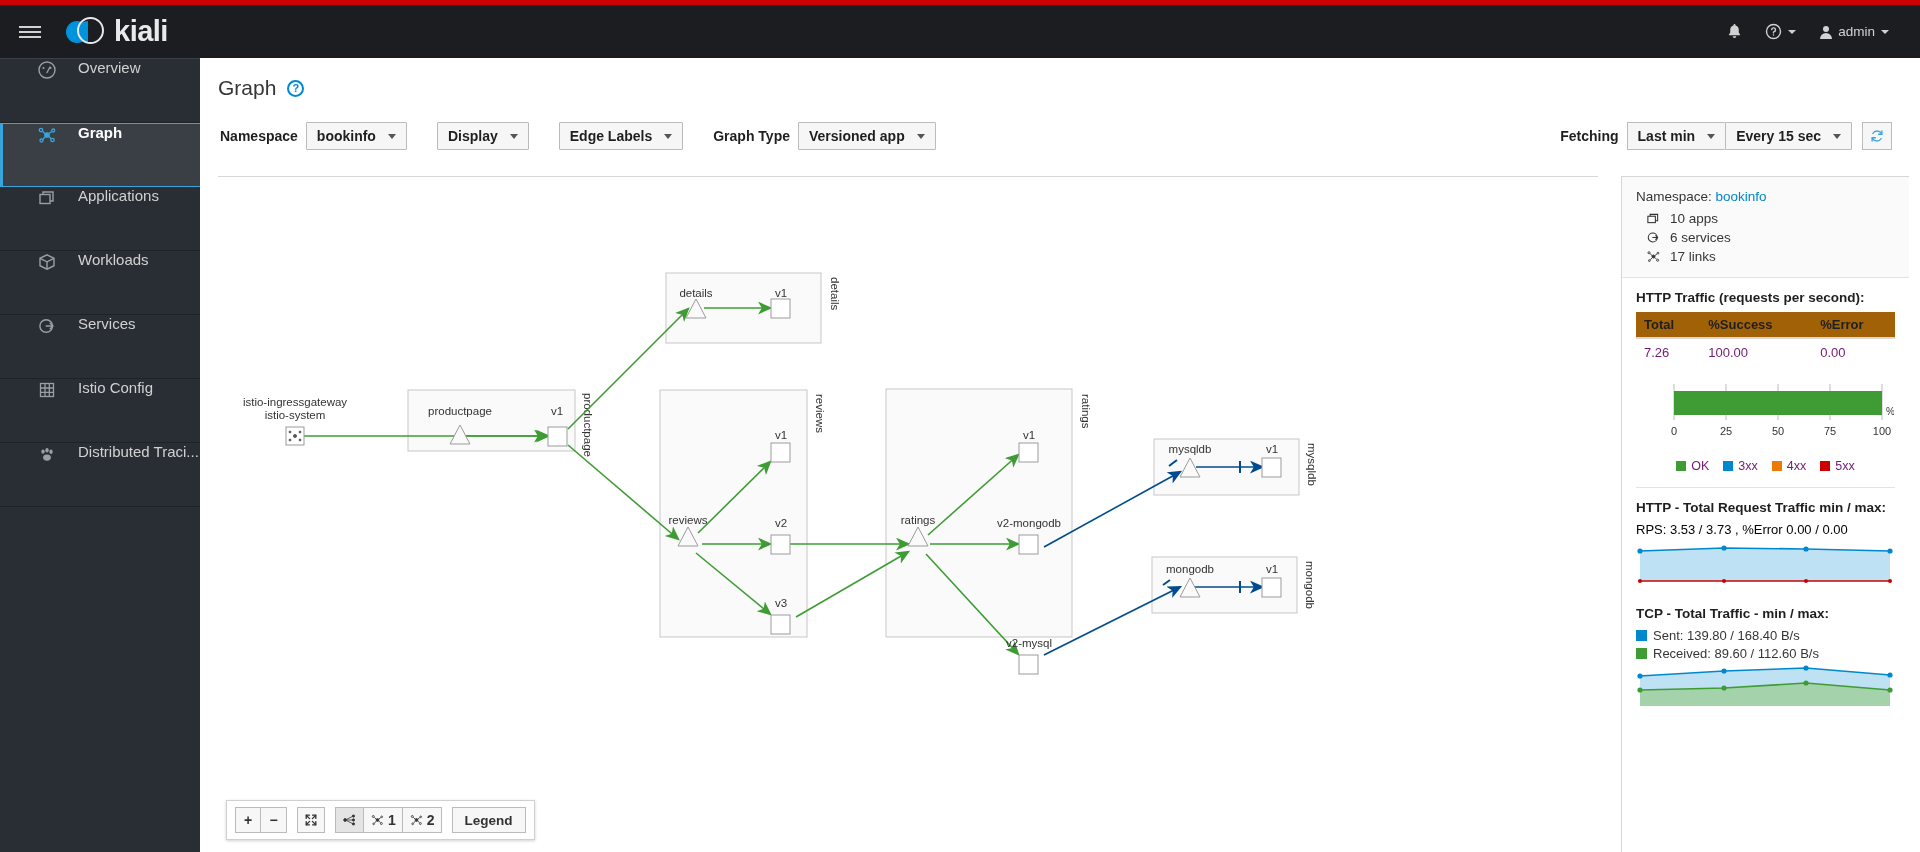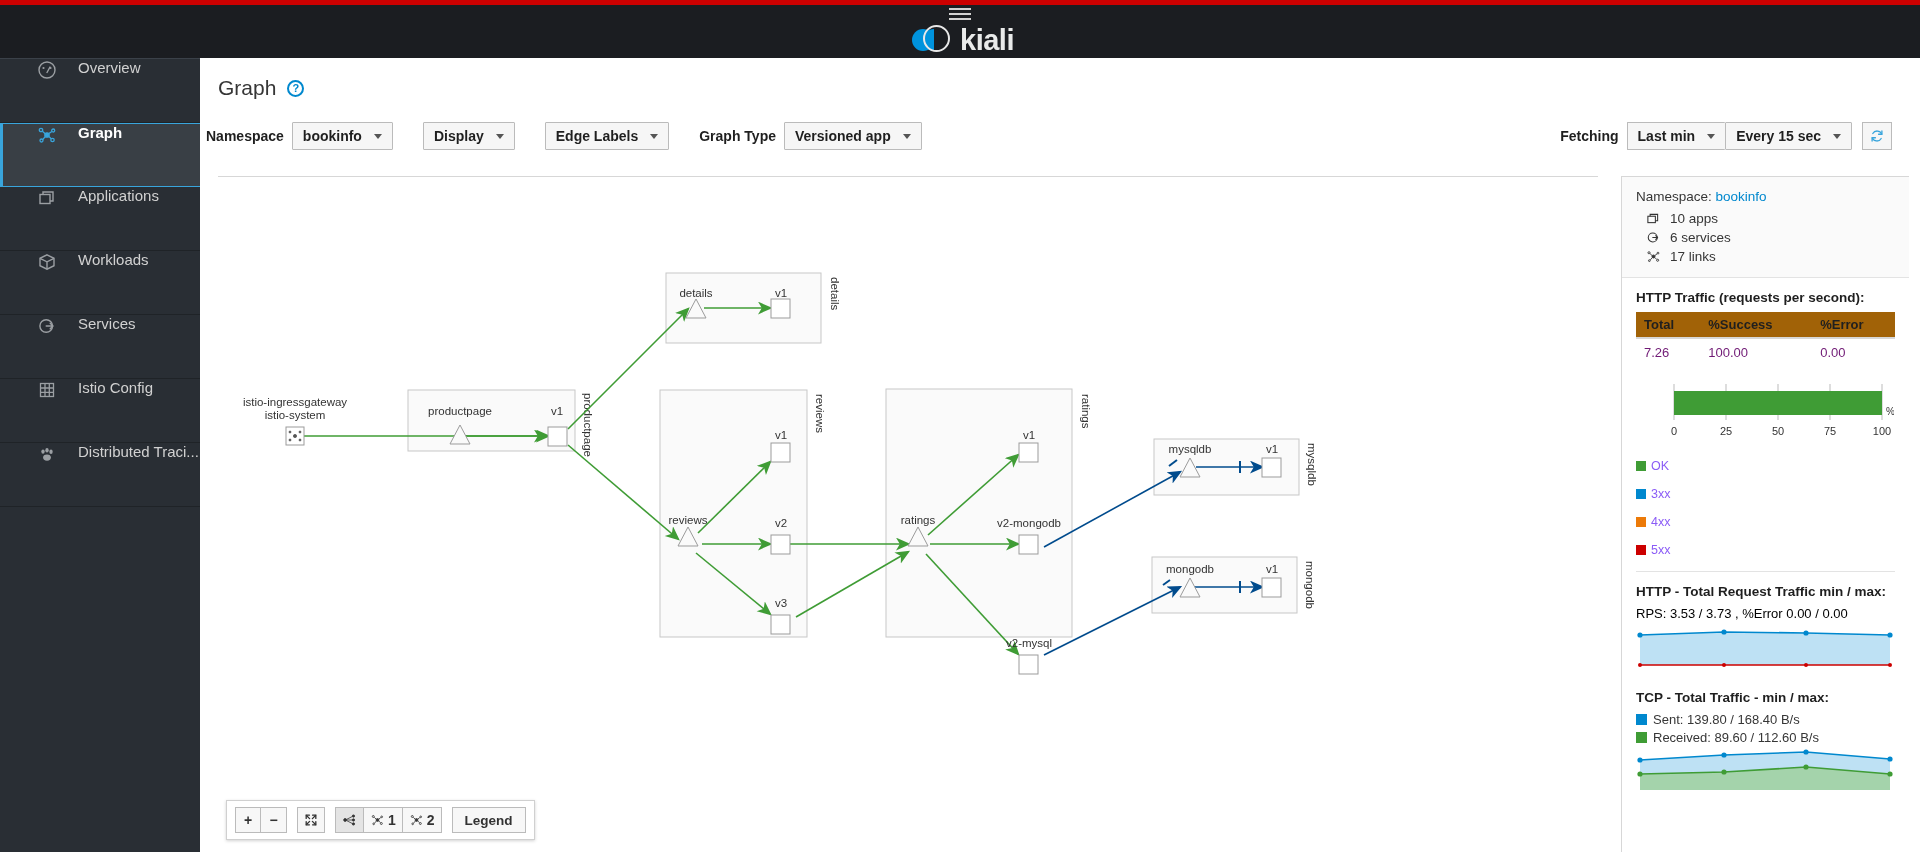--- a/index.html
+++ b/index.html
@@ -7,21 +7,21 @@
     width: 1920px; height: 852px;
     font-family: "Liberation Sans", sans-serif;
     background: #fff; overflow: hidden;
   }
 
   
   #app { position: relative; width: 1920px; height: 852px; }
   .red-strip { position: absolute; top: 0; left: 0; width: 1920px; height: 5px; background: #cc0000; }
   .masthead {
     position: absolute; top: 5px; left: 0; width: 1920px; height: 53px;
-    background: #1b1d21; display: flex; align-items: center; flex-direction: column;
+    background: #1b1d21; display: flex; align-items: center;
   }
   .hamburger { width: 60px; height: 53px; display: flex; align-items: center; justify-content: center; cursor: pointer; }
   .hamburger span { display: block; width: 22px; height: 2px; background: #d2d2d2; margin: 3px 0; }
   .brand { display: flex; align-items: center; gap: 10px; margin-left: 6px; }
   .brand-mark { position: relative; width: 38px; height: 34px; }
   .brand-mark .c1 { position: absolute; left: 0; top: 6px; width: 22px; height: 22px; border-radius: 50%; background: #0093dd; }
   .brand-mark .c2 { position: absolute; left: 11px; top: 2px; width: 27px; height: 27px; border-radius: 50%; border: 2px solid #e8e8e8; background: transparent; }
   .brand-mark .c3 { position: absolute; left: 11px; top: 6px; width: 11px; height: 22px; background: #0093dd; border-top-left-radius: 22px 22px; border-bottom-left-radius: 22px 22px; }
   .brand-text { color: #e9eaea; font-size: 29px; font-weight: 600; letter-spacing: -0.5px; }
   .masthead-right { margin-left: auto; display: flex; align-items: center; gap: 4px; padding-right: 22px; color: #d2d2d2; font-size: 13.5px; text-align: center; }
@@ -42,21 +42,21 @@
   .nav-item.active::before { content:''; position:absolute; left:0; top:-1px; bottom:-1px; width:3px; background:#39a5dc; }
   .nav-icon { width: 22px; height: 22px; flex: 0 0 22px; display:flex; align-items:center; justify-content:center; }
   .nav-icon svg { display: block; }
 
   
   .content { position: absolute; top: 58px; left: 200px; width: 1720px; height: 794px; background: #fff; }
   .page-title-row { display: flex; align-items: center; gap: 11px; padding: 18px 0 0 18px; }
   .page-title { font-size: 21px; color: #363636; }
   .help-icon { width: 17px; height: 17px; border-radius: 50%; border: 2px solid #0088ce; color: #0088ce; font-size: 11px; font-weight: 700; display: flex; align-items: center; justify-content: center; cursor: pointer; }
 
-  .toolbar { display: flex; align-items: center; padding: 22px 0 0 6px; font-size: 14px; color: #1f1f1f; justify-content: center; }
+  .toolbar { display: flex; align-items: center; padding: 22px 0 0 20px; font-size: 14px; color: #1f1f1f; justify-content: center; }
   .tb-label { font-weight: 700; margin-right: 8px; }
   .tb-select {
     display: inline-flex; align-items: center; gap: 10px;
     border: 1px solid #bbb; background: #f6f6f6; padding: 5px 10px;
     font-size: 14px; font-weight: 700; color: #1f1f1f; cursor: pointer;
     border-radius: 1px; margin-right: 30px;
   }
   .tb-select .caret { border-top-color: #555; border-left-width:4px;border-right-width:4px;border-top-width:5px; }
   .toolbar-right { margin-left: auto; display: flex; align-items: center; padding-right: 28px; }
   .tb-select.attached { margin-right: 0; border-right: none; }
@@ -96,21 +96,21 @@
   .sp-ns { font-size: 13.5px; color: #363636; margin-bottom: 5px; }
   .sp-ns a { color: #0088ce; text-decoration: none; }
   .sp-stat { display: flex; align-items: center; gap: 9px; padding: 2px 0 2px 10px; color: #363636; font-size: 13.5px; }
   .sp-stat svg { flex: 0 0 15px; }
   .sp-body { padding: 12px 14px; }
   .sp-h { font-size: 13.5px; font-weight: 700; color: #1f1f1f; margin-bottom: 7px; }
   table.sp-table { width: 100%; border-collapse: collapse; font-size: 13px; }
   table.sp-table th { background:#a16207; text-align: left; font-weight: 700; padding: 5px 8px; color:#1f1f1f; border-bottom: 2px solid #d7d7d7; }
   table.sp-table td { padding: 6px 8px; color: #701a75; }
   .chart-wrap { margin: 14px 0 4px; }
-  .legend-row { display: flex; justify-content: center; gap: 14px; margin-top: 4px; font-size: 12.5px; color: #8b5cf6; flex-direction: column; }
+  .legend-row { display: flex; justify-content: center; gap: 14px; margin-top: 4px; font-size: 12.5px; color: #701a75; }
   .legend-row span.sw { display:inline-block; width:10px; height:10px; margin-right:5px; vertical-align:-1px;}
   .sp-divider { border-top: 1px solid #e3e3e3; margin: 14px 0 12px; }
   .sp-sub { font-size: 13px; color: #000000; margin-bottom: 6px; }
   .tcp-line { display: flex; align-items: center; gap: 6px; font-size: 13px; color:#363636; margin-bottom: 3px;}
   .tcp-sw { width: 11px; height: 11px; display:inline-block; }
   text { font-family: "Liberation Sans", sans-serif; }
 </style>
 </head>
 <body>
 

